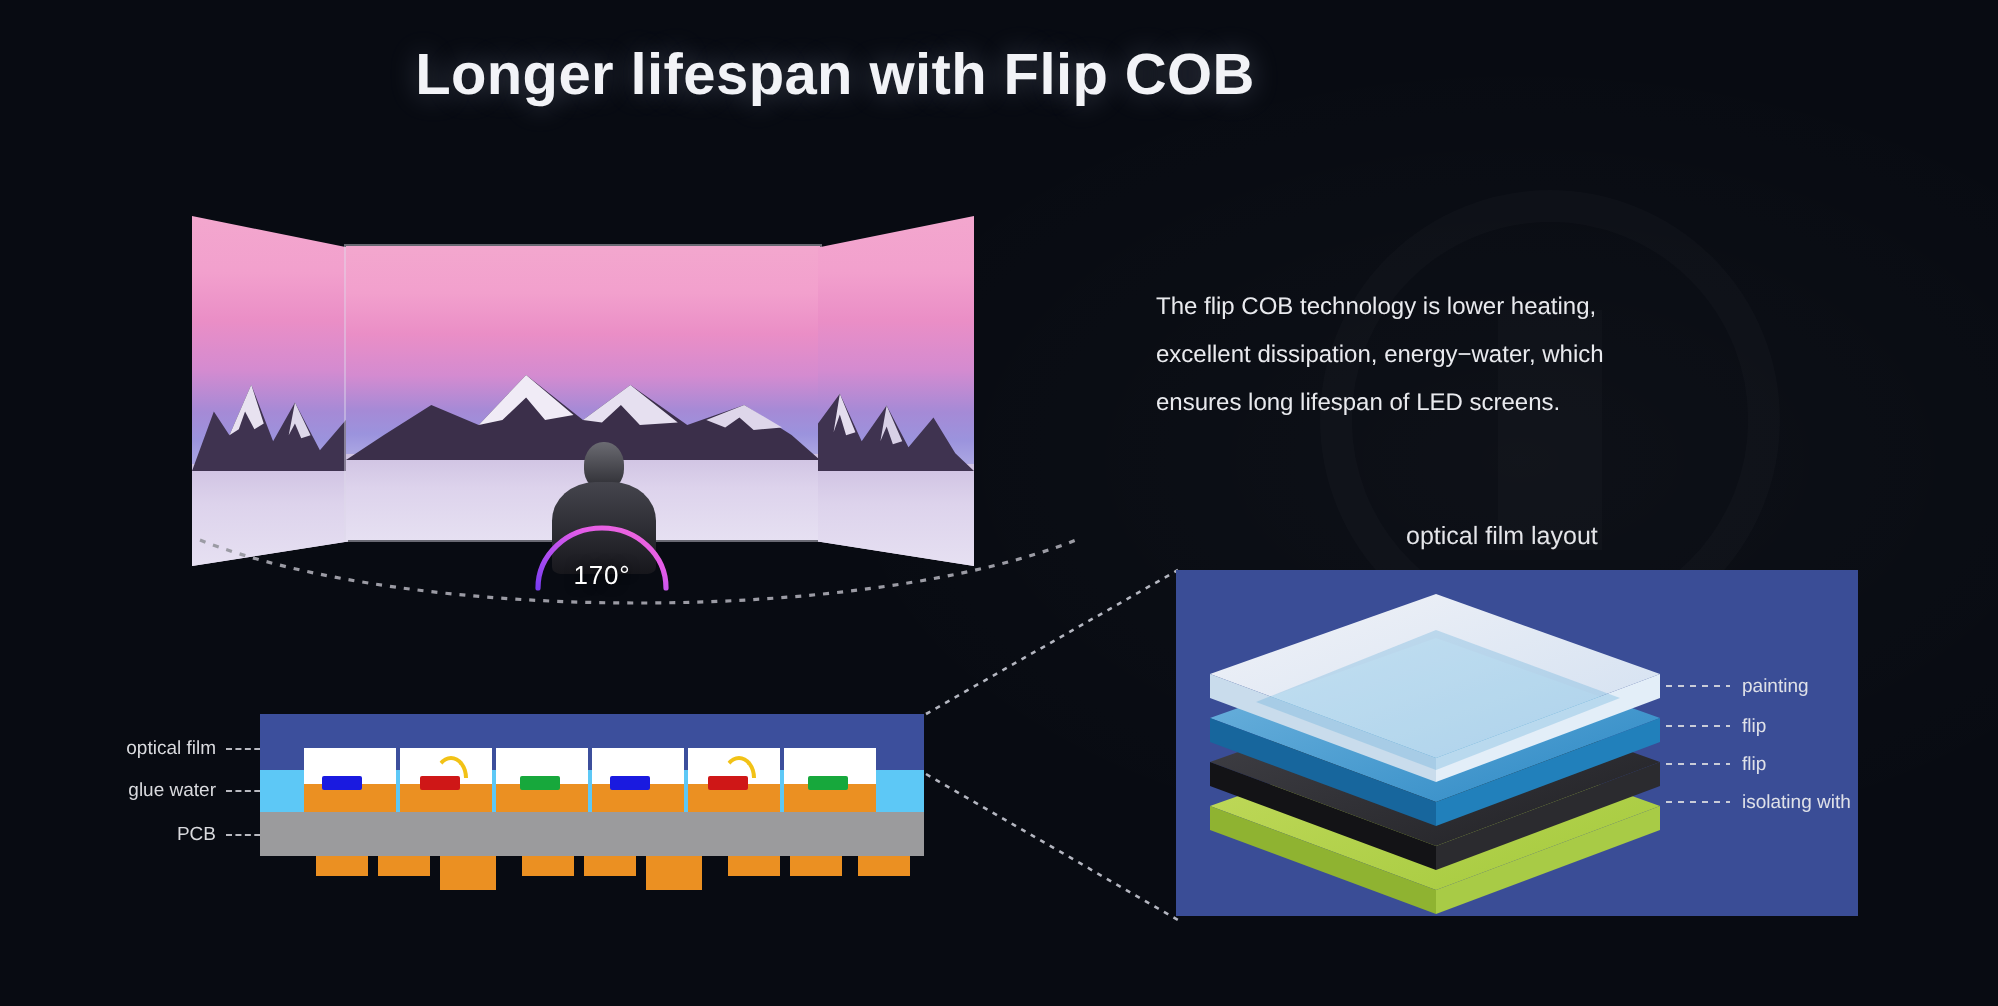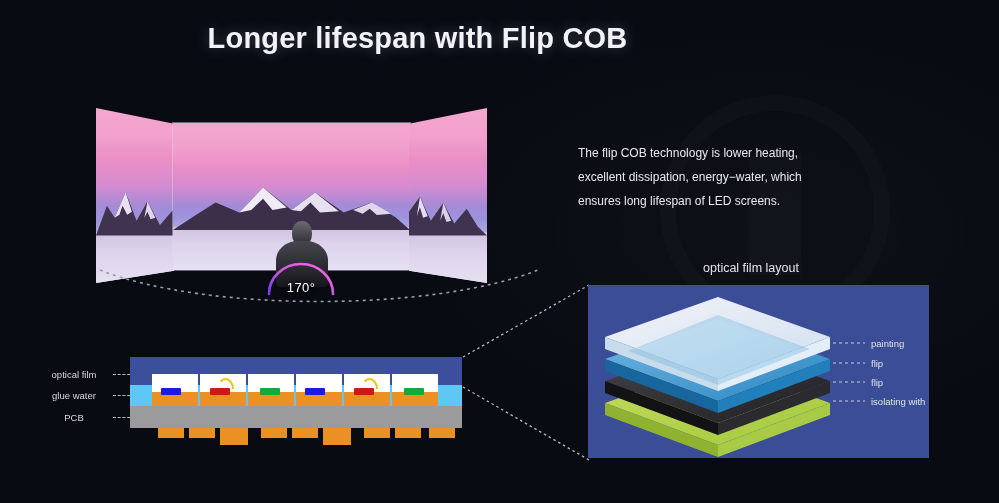--- a/index.html
+++ b/index.html
@@ -223,21 +223,21 @@
     position: absolute;
     top: 71px;
     background: #eb9022;
   }
 
   
   .cs-label {
     position: absolute;
     color: #d9dade;
     font-size: 9.5px;
-    text-align: center;
+    text-align: right;
     white-space: nowrap;
   }
   .cs-dash {
     position: absolute;
     height: 0;
     border-top: 1px dashed #b9bac0;
   }
 
   
   .cone { position: absolute; left: 455px; top: 280px; width: 140px; height: 190px; }

